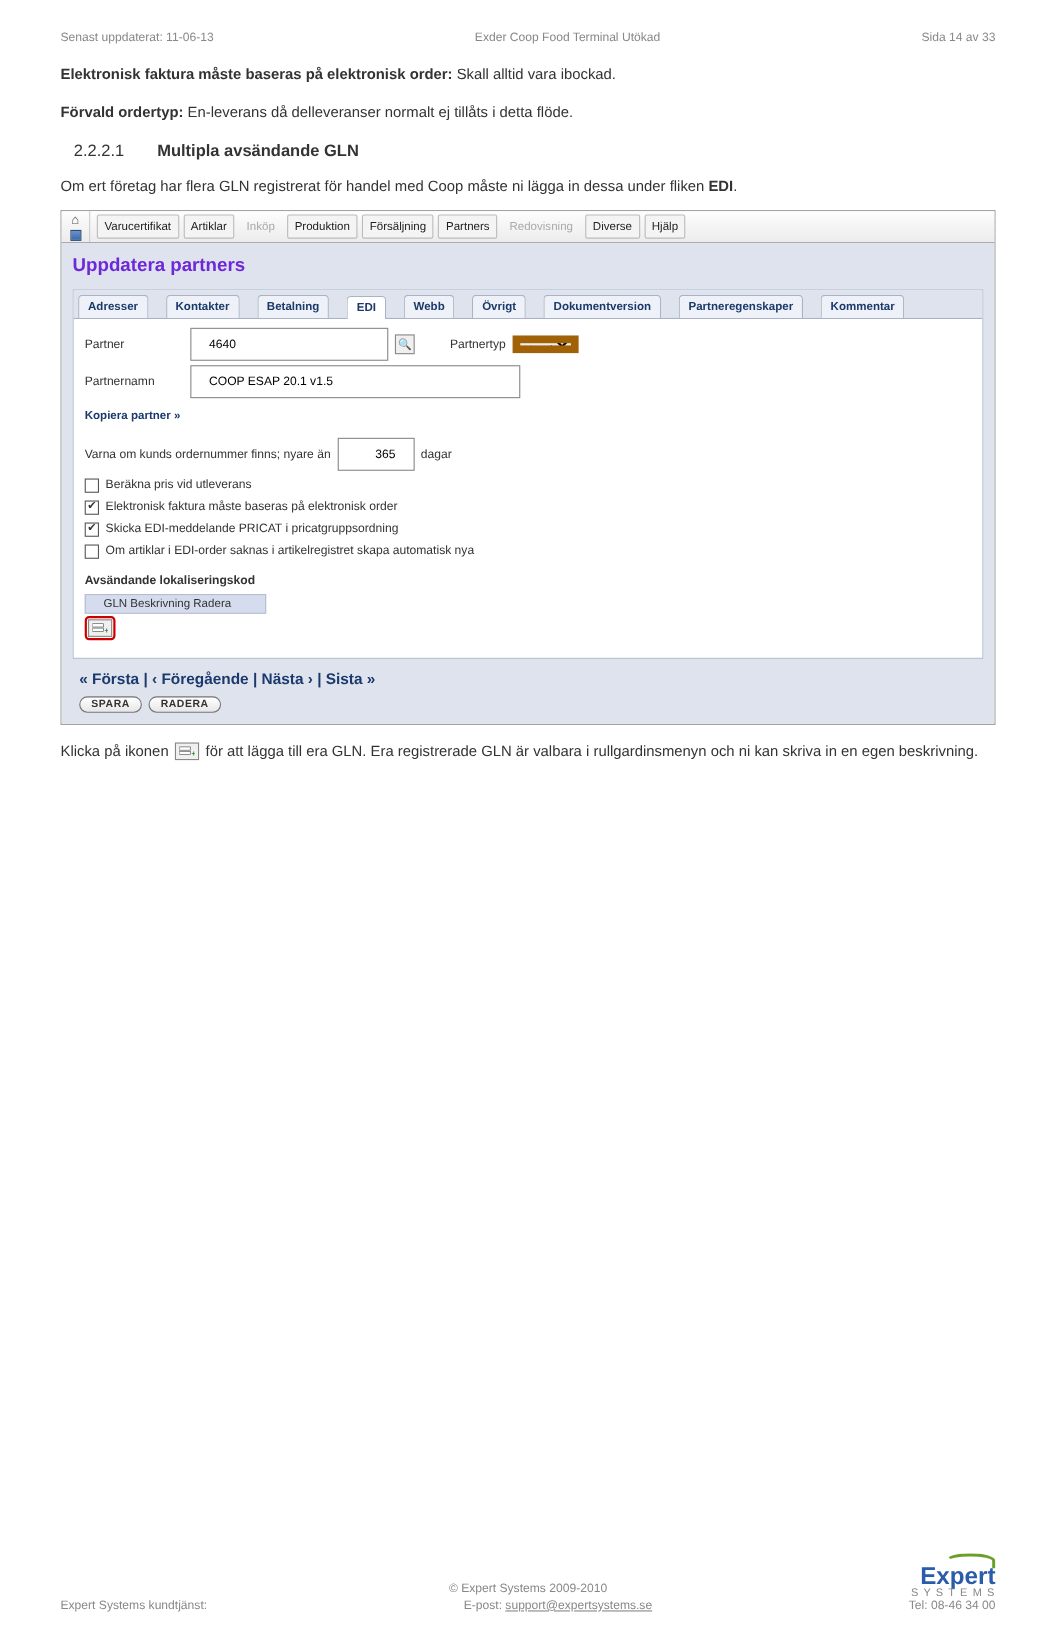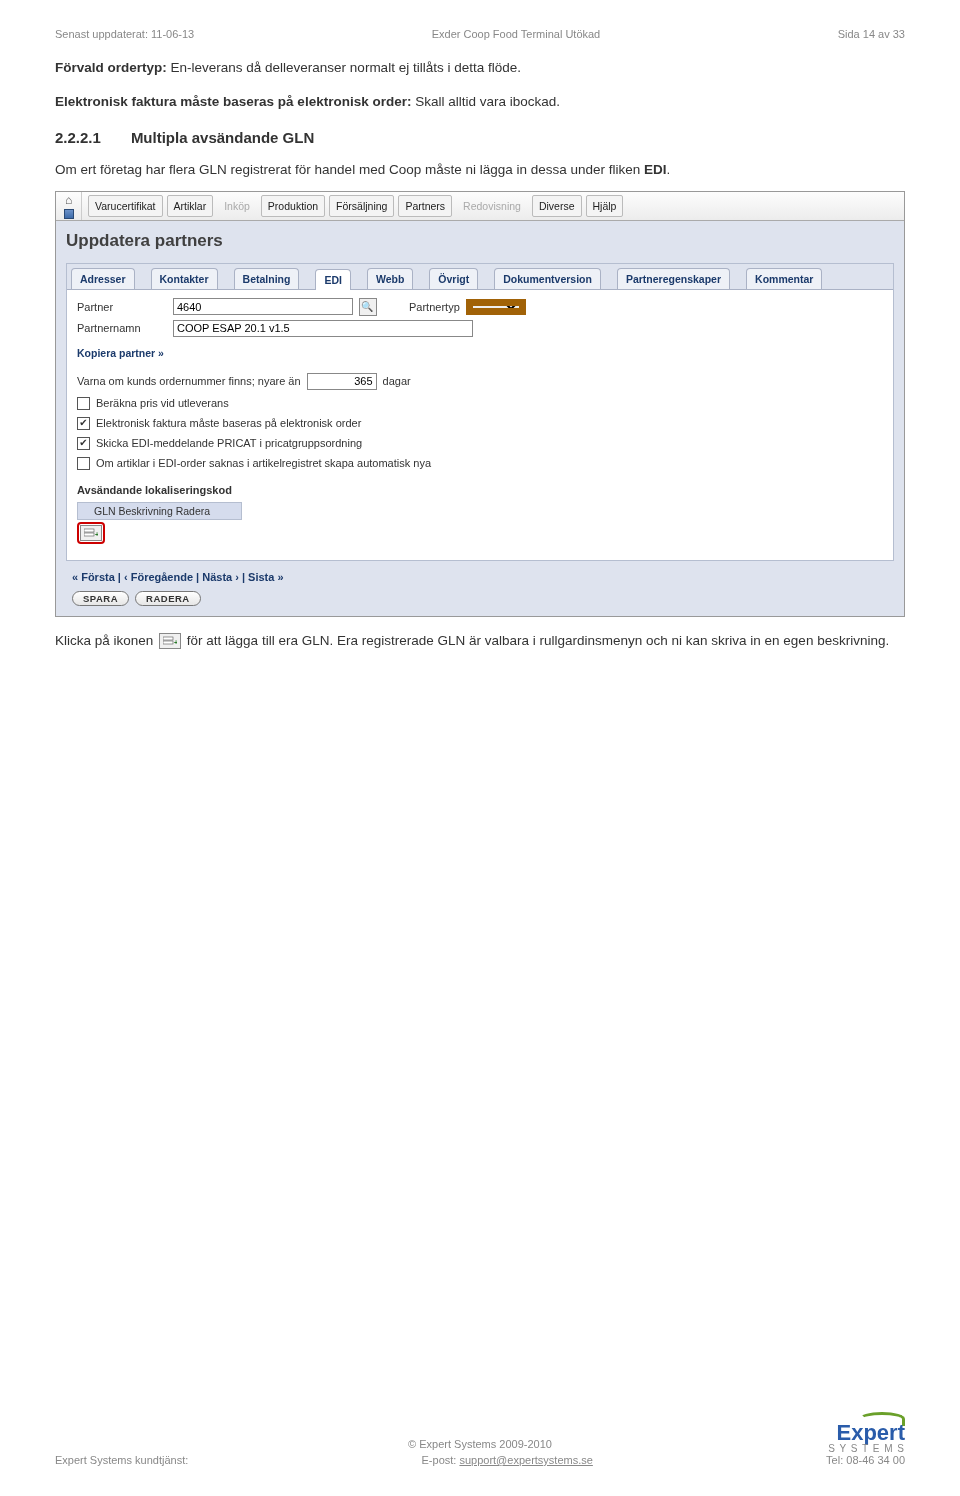--- a/index.html
+++ b/index.html
@@ -25,21 +25,21 @@
   .body-text {
     font-size: 13.5px;
     line-height: 1.55;
     margin-bottom: 10px;
   }
   .body-text .bold { font-weight: bold; }
   .h3 {
     font-size: 15px;
     margin: 16px 0 6px 0;
   }
-  .h3 .num { font-weight: bold; margin-right: 30px; }
+  .h3 .num { font-weight: normal; margin-right: 30px; margin-left: 12px; }
   .h3 .title { font-weight: bold; }
   .screenshot {
     border: 1px solid #999;
     background: #fff;
     margin: 8px 0 14px 0;
     font-size: 11px;
   }
   .menubar {
     display: flex;
     align-items: stretch;
@@ -82,21 +82,21 @@
   .menu-item.dim {
     color: #aaa;
   }
   .panel {
     background: #dee3ee;
     padding: 10px 10px 6px 10px;
   }
   .panel-title {
     font-size: 17px;
     font-weight: bold;
-    color: #404040;
+    color: #6d28d9;
     margin-bottom: 12px;
   }
   .inner-card {
     border: 1px solid #b5bed0;
     background: #fff;
     padding: 0 0 8px 0;
   }
   .tabs-row {
     display: flex;
     gap: 15px;
@@ -132,22 +132,22 @@
     margin-bottom: 4px;
     gap: 6px;
   }
   .form-row label.fl {
     width: 90px;
     display: inline-block;
   }
   input.txt {
     border: 1px solid #888;
     font-size: 11px;
-    padding: 1px 3px;
-    height: 17px;
+    padding: 1px 16px;
+    height: 30px;
   }
   .lookup-btn {
     width: 18px; height: 18px;
     border: 1px solid #888;
     background: #f0f0f0;
     display: inline-flex;
     align-items: center;
     justify-content: center;
     font-size: 10px;
   }
@@ -203,21 +203,21 @@
     width: 22px; height: 16px;
     border: 1px solid #888;
     background: #f0f0f0;
     display: inline-flex;
     align-items: center;
     justify-content: center;
   }
   .pager-bar {
     background: #dee3ee;
     padding: 4px 6px;
-    font-size: 11px;
+    font-size: 14px;
     font-weight: bold;
     color: #1b3a6b;
     margin-top: 6px;
     display: flex;
     align-items: center;
     gap: 8px;
   }
   .action-bar {
     background: #dee3ee;
     padding: 4px 6px;
@@ -278,24 +278,24 @@
 <body>
 
 <div class="page">
   <div class="topline">
     <span>Senast uppdaterat: 11-06-13</span>
     <span>Exder Coop Food Terminal Utökad</span>
     <span>Sida 14 av 33</span>
   </div>
 
   <p class="body-text">
-    <span class="bold">Förvald ordertyp:</span><span> En-leverans då delleveranser normalt ej tillåts i detta flöde.</span>
+    <span class="bold">Elektronisk faktura måste baseras på elektronisk order:</span><span> Skall alltid vara ibockad.</span>
   </p>
   <p class="body-text">
-    <span class="bold">Elektronisk faktura måste baseras på elektronisk order:</span><span> Skall alltid vara ibockad.</span>
+    <span class="bold">Förvald ordertyp:</span><span> En-leverans då delleveranser normalt ej tillåts i detta flöde.</span>
   </p>
 
   <div class="h3">
     <span class="num">2.2.2.1</span><span class="title">Multipla avsändande GLN</span>
   </div>
   <p class="body-text">
     <span>Om ert företag har flera GLN registrerat för handel med Coop måste ni lägga in dessa under fliken </span><span class="bold">EDI</span><span>.</span>
   </p>
 
   <div class="screenshot">

